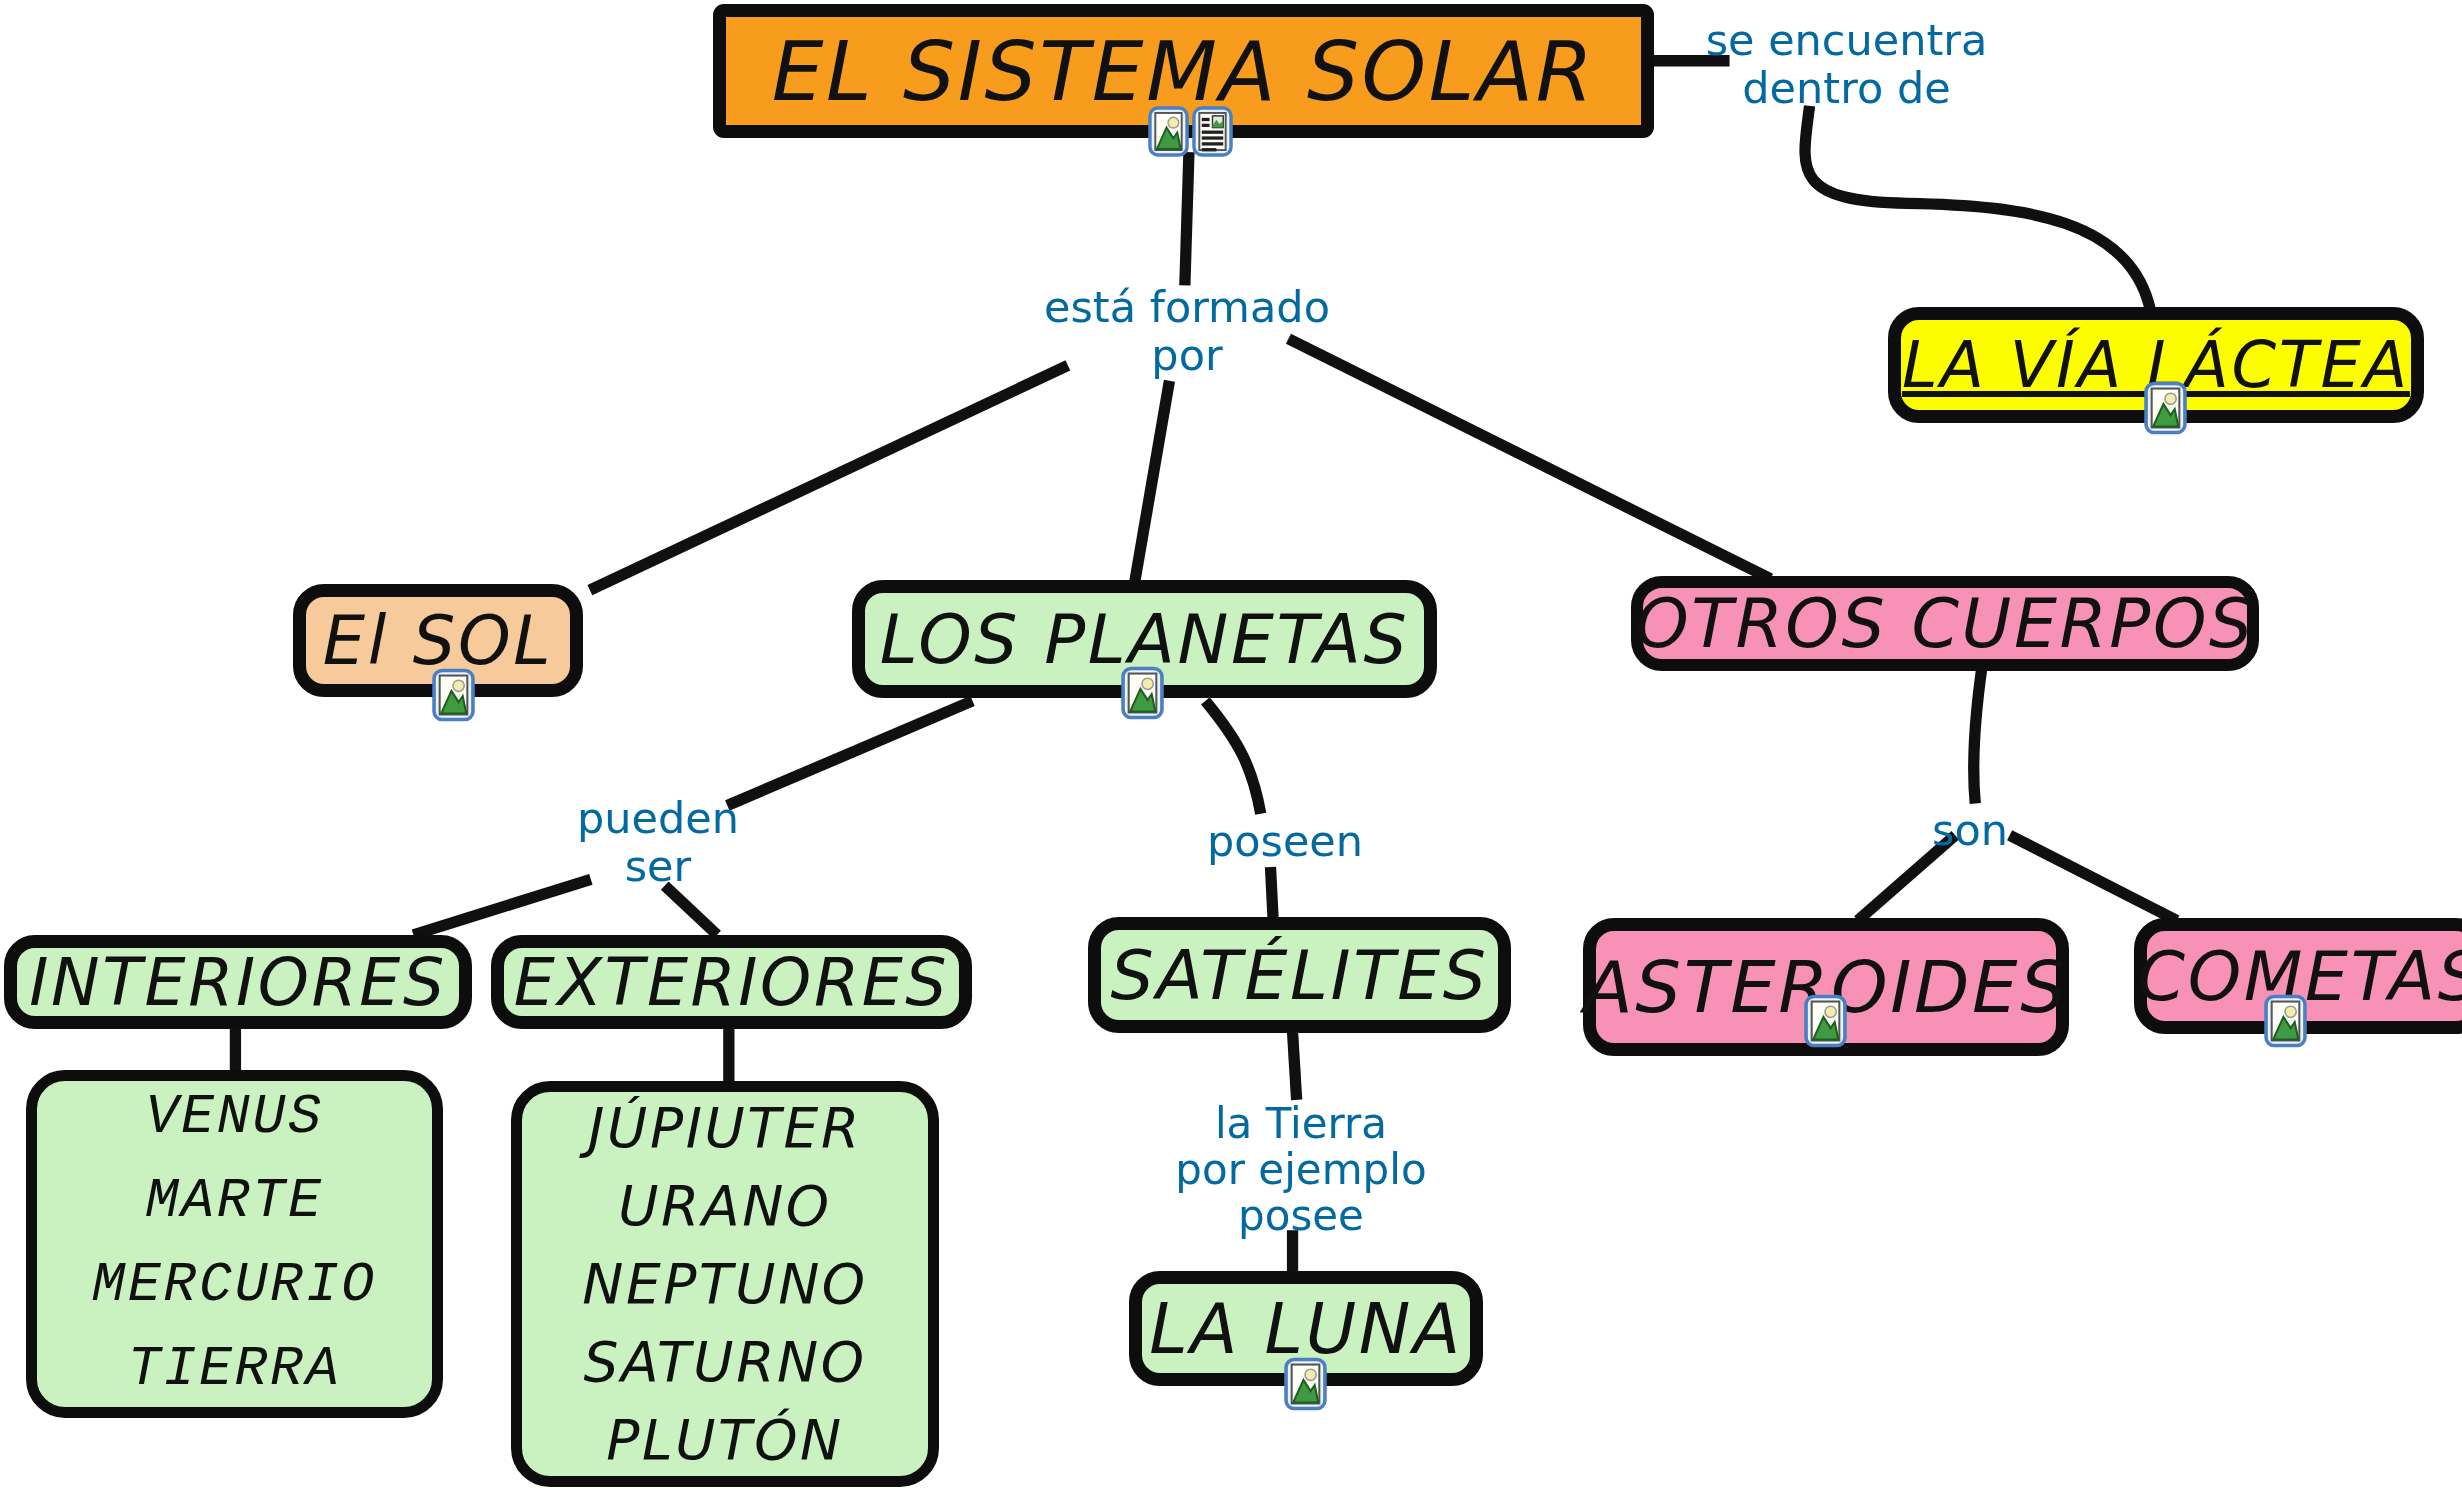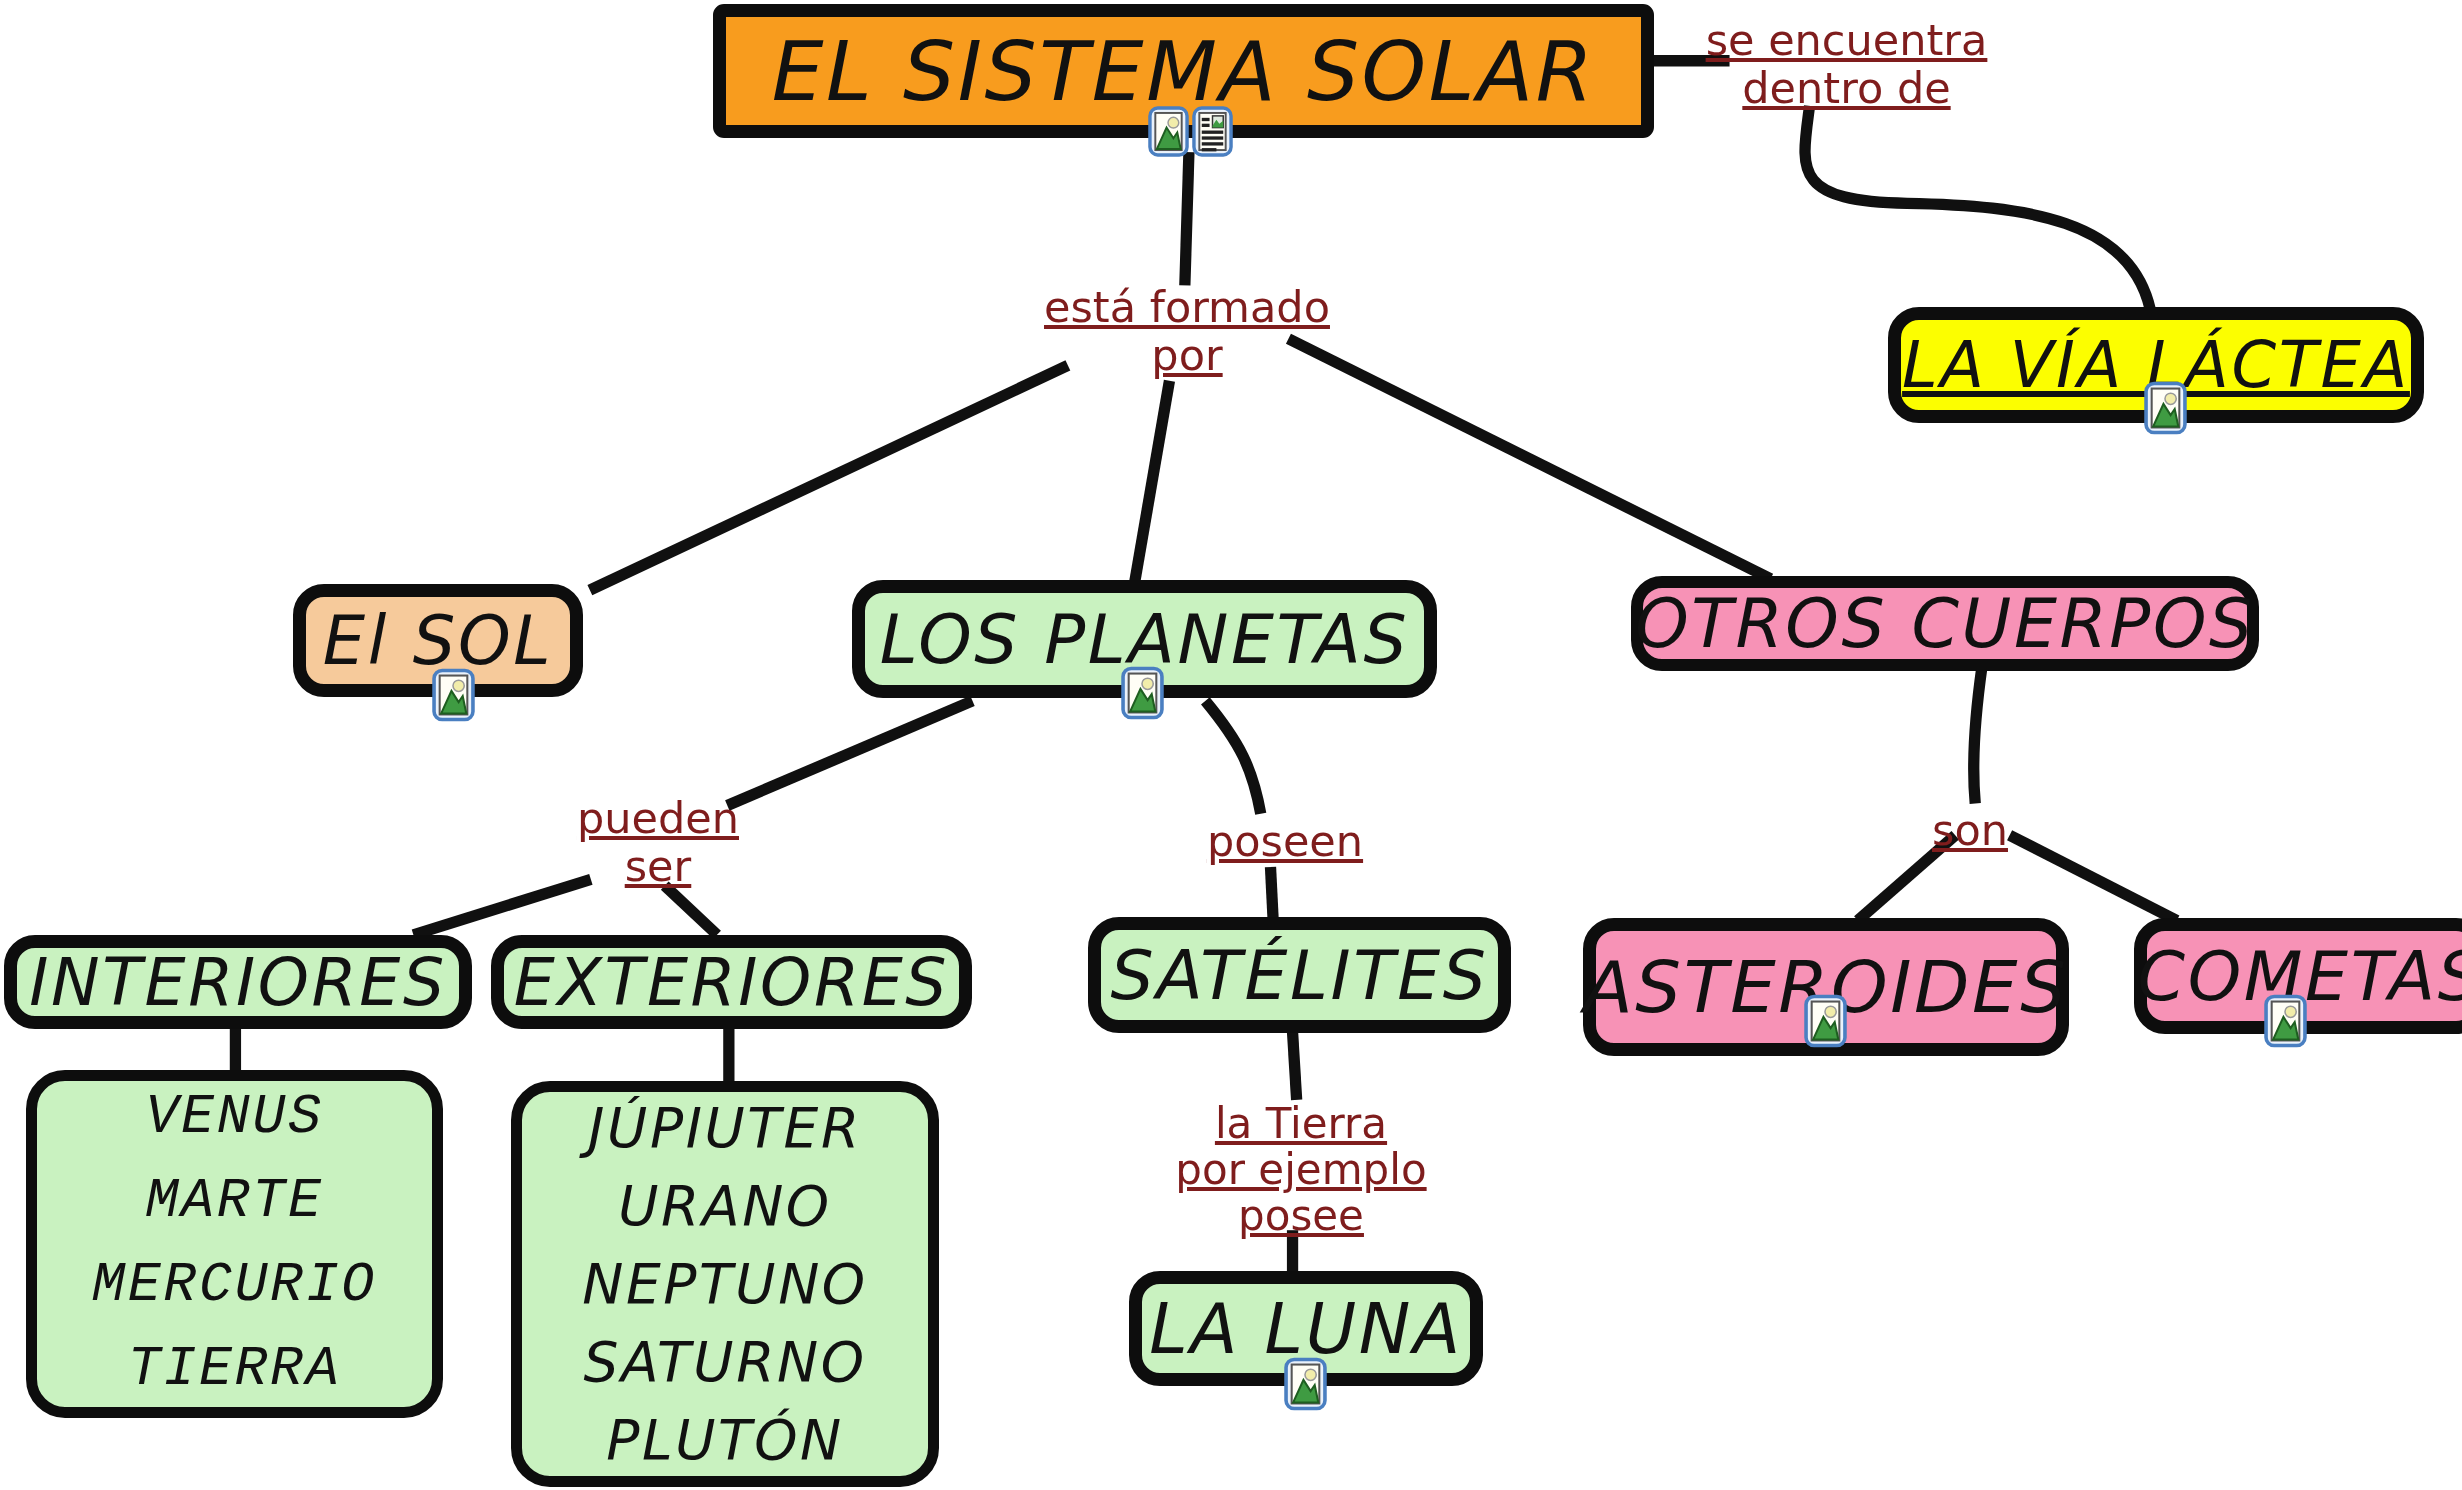--- a/index.html
+++ b/index.html
@@ -10,21 +10,21 @@
   .node{position:absolute;display:flex;align-items:center;justify-content:center;
         box-sizing:border-box;border:13.3px solid #0d0d0d;border-radius:31px;
         letter-spacing:2.6px;font-style:italic;white-space:nowrap;}
   .node.listbox{flex-direction:column;border-width:11.3px;border-radius:39px;justify-content:center;}
   .bg-orange{background:#f89c1e;border-radius:11px;}
   .bg-yellow{background:#fcfe00;}
   .bg-peach{background:#f6ca9b;}
   .bg-green{background:#c9f2c0;}
   .bg-pink{background:#f792b6;}
   .edge-label{position:absolute;text-align:center;font-size:43px;line-height:48px;
-              font-style:normal;letter-spacing:0;color:#7f1d1d;text-decoration:underline;}
+              font-style:normal;letter-spacing:0;color:#0369a1;}
   .res-icon{position:absolute;width:43px;height:54px;}
   .res-icon.small{width:41px;height:51px;}
   .listline{display:block;}
 </style>
 </head>
 <body>
 
 <div class="canvas">
 
   <svg width="0" height="0" style="position:absolute" aria-hidden="true">

